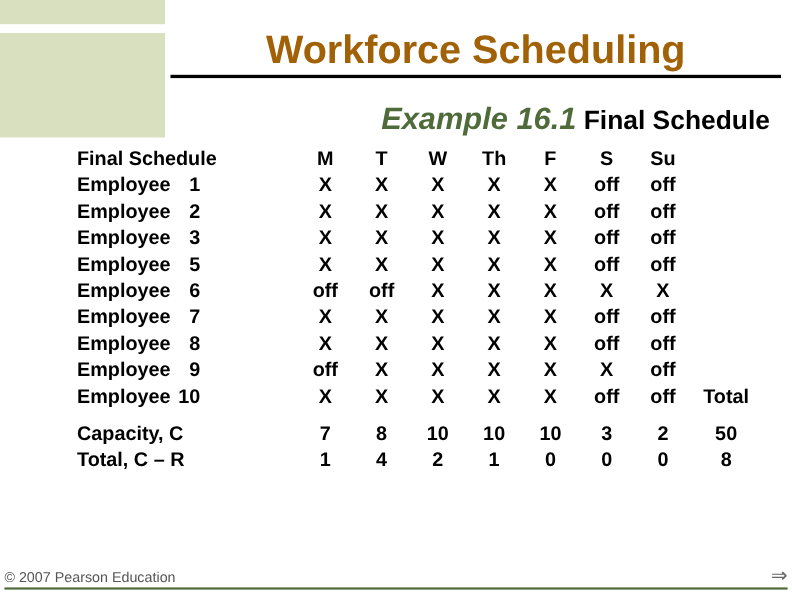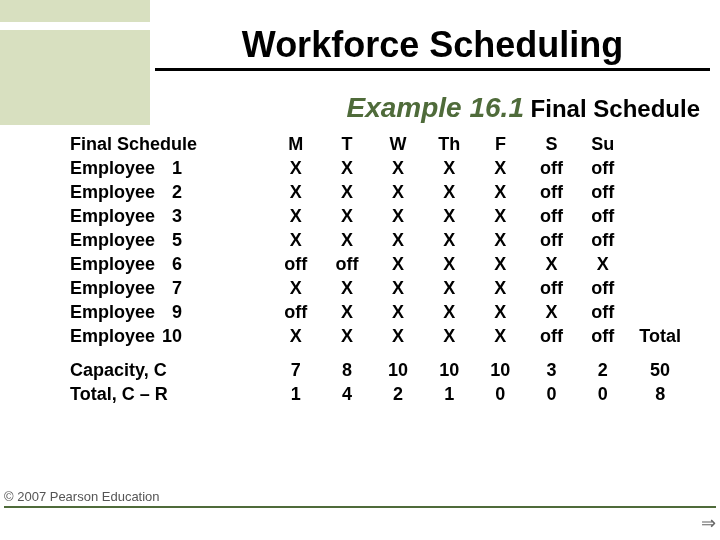--- a/index.html
+++ b/index.html
@@ -30,21 +30,21 @@
   .titlewrap {
     position: absolute;
     top: 24px;
     left: 155px;
     right: 10px;
     text-align: center;
   }
   .title {
     font-size: 36px;
     font-weight: bold;
-    color: #000000;
+    color: #a16207;
     border-bottom: 3px solid #000;
     padding-bottom: 2px;
     display: inline-block;
     width: 100%;
   }
   .subtitle {
     font-size: 28px;
     font-style: italic;
     font-weight: bold;
     color: #4f6b3a;
@@ -81,21 +81,21 @@
     padding-left: 0;
     white-space: nowrap;
   }
   th.rowlabel { text-align: left; }
   .empnum { display: inline-block; width: 22px; text-align: right; }
   .daycol { width: 46px; }
   .totalcol { width: 60px; text-align: center; padding-right: 5px; }
   .spacer-row td { height: 10px; }
   .footer {
     position: absolute;
-    bottom: 32px;
+    bottom: 4px;
     left: 4px;
     font-size: 13px;
     color: #555;
     font-weight: normal;
     border-bottom: 2px solid #4f6b3a;
     width: 712px;
     padding-bottom: 2px;
   }
   .arrow {
     position: absolute;
@@ -195,20 +195,31 @@
           <td class="daycol">X</td>
           <td class="daycol">X</td>
           <td class="daycol">X</td>
           <td class="daycol">X</td>
           <td class="daycol">X</td>
           <td class="daycol">off</td>
           <td class="daycol">off</td>
           <td class="totalcol"></td>
         </tr>
         <tr>
+          <td class="rowlabel">Employee <span class="empnum">8</span></td>
+          <td class="daycol">X</td>
+          <td class="daycol">X</td>
+          <td class="daycol">X</td>
+          <td class="daycol">X</td>
+          <td class="daycol">X</td>
+          <td class="daycol">off</td>
+          <td class="daycol">off</td>
+          <td class="totalcol"></td>
+        </tr>
+        <tr>
           <td class="rowlabel">Employee <span class="empnum">9</span></td>
           <td class="daycol">off</td>
           <td class="daycol">X</td>
           <td class="daycol">X</td>
           <td class="daycol">X</td>
           <td class="daycol">X</td>
           <td class="daycol">X</td>
           <td class="daycol">off</td>
           <td class="totalcol"></td>
         </tr>

